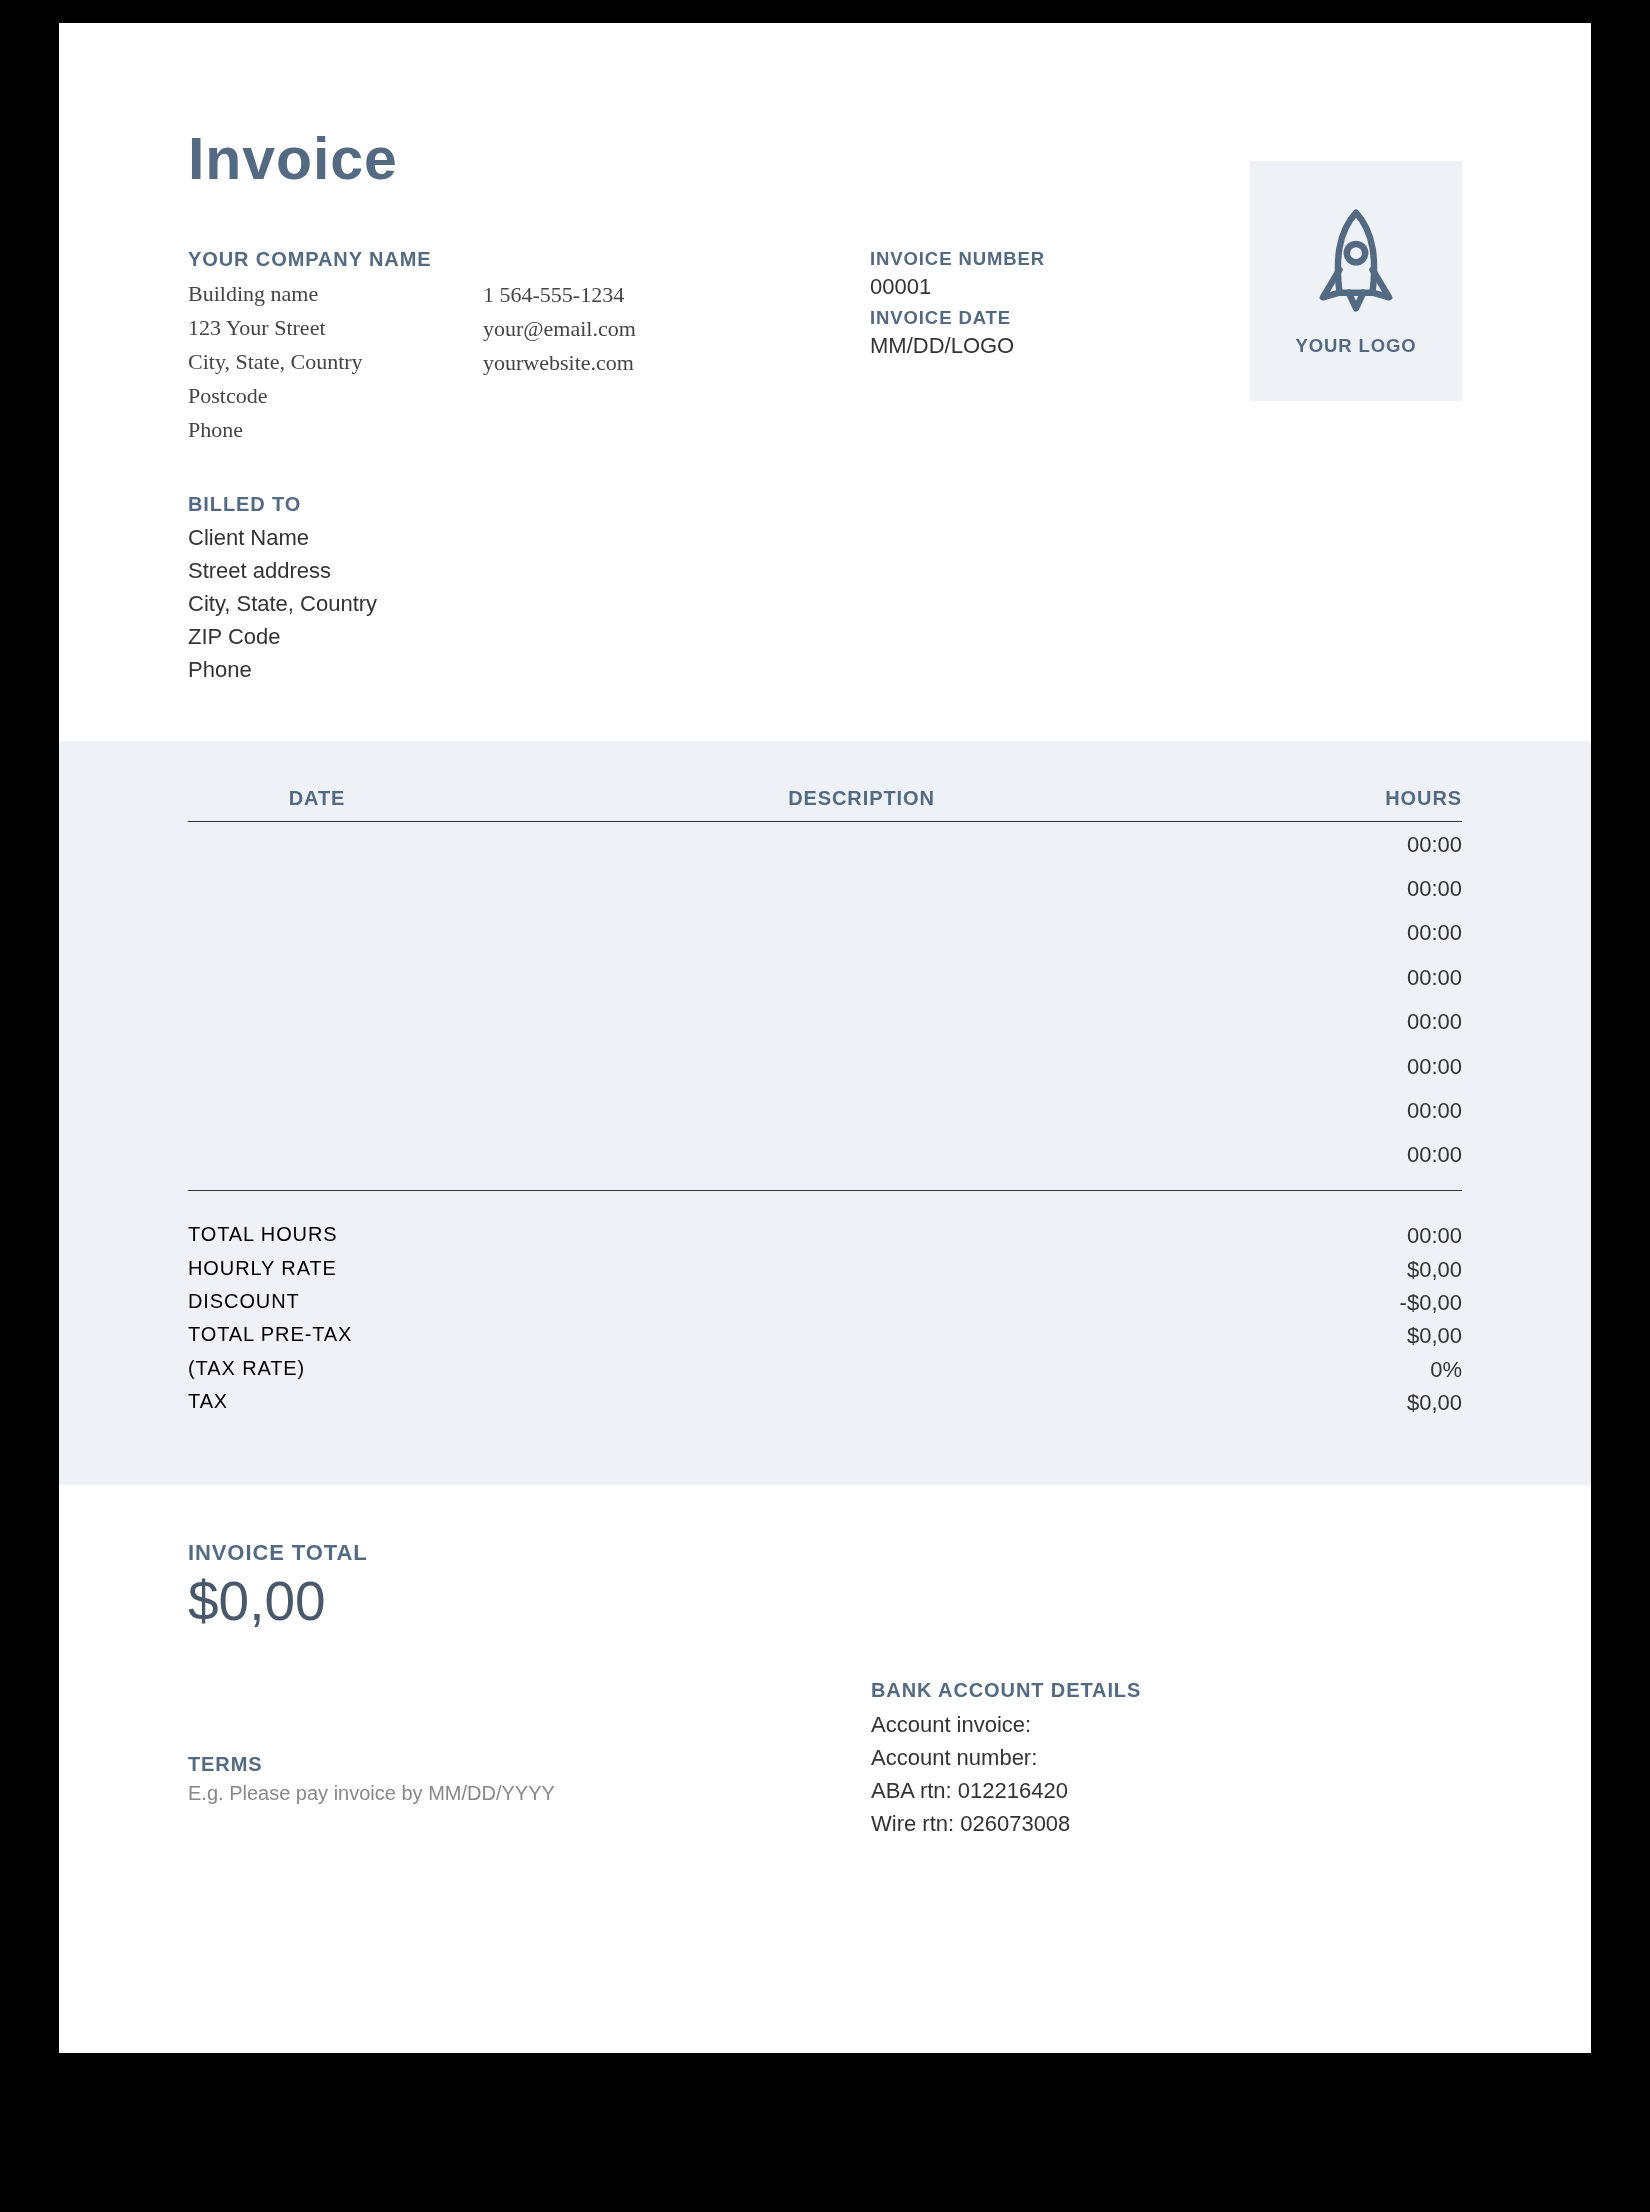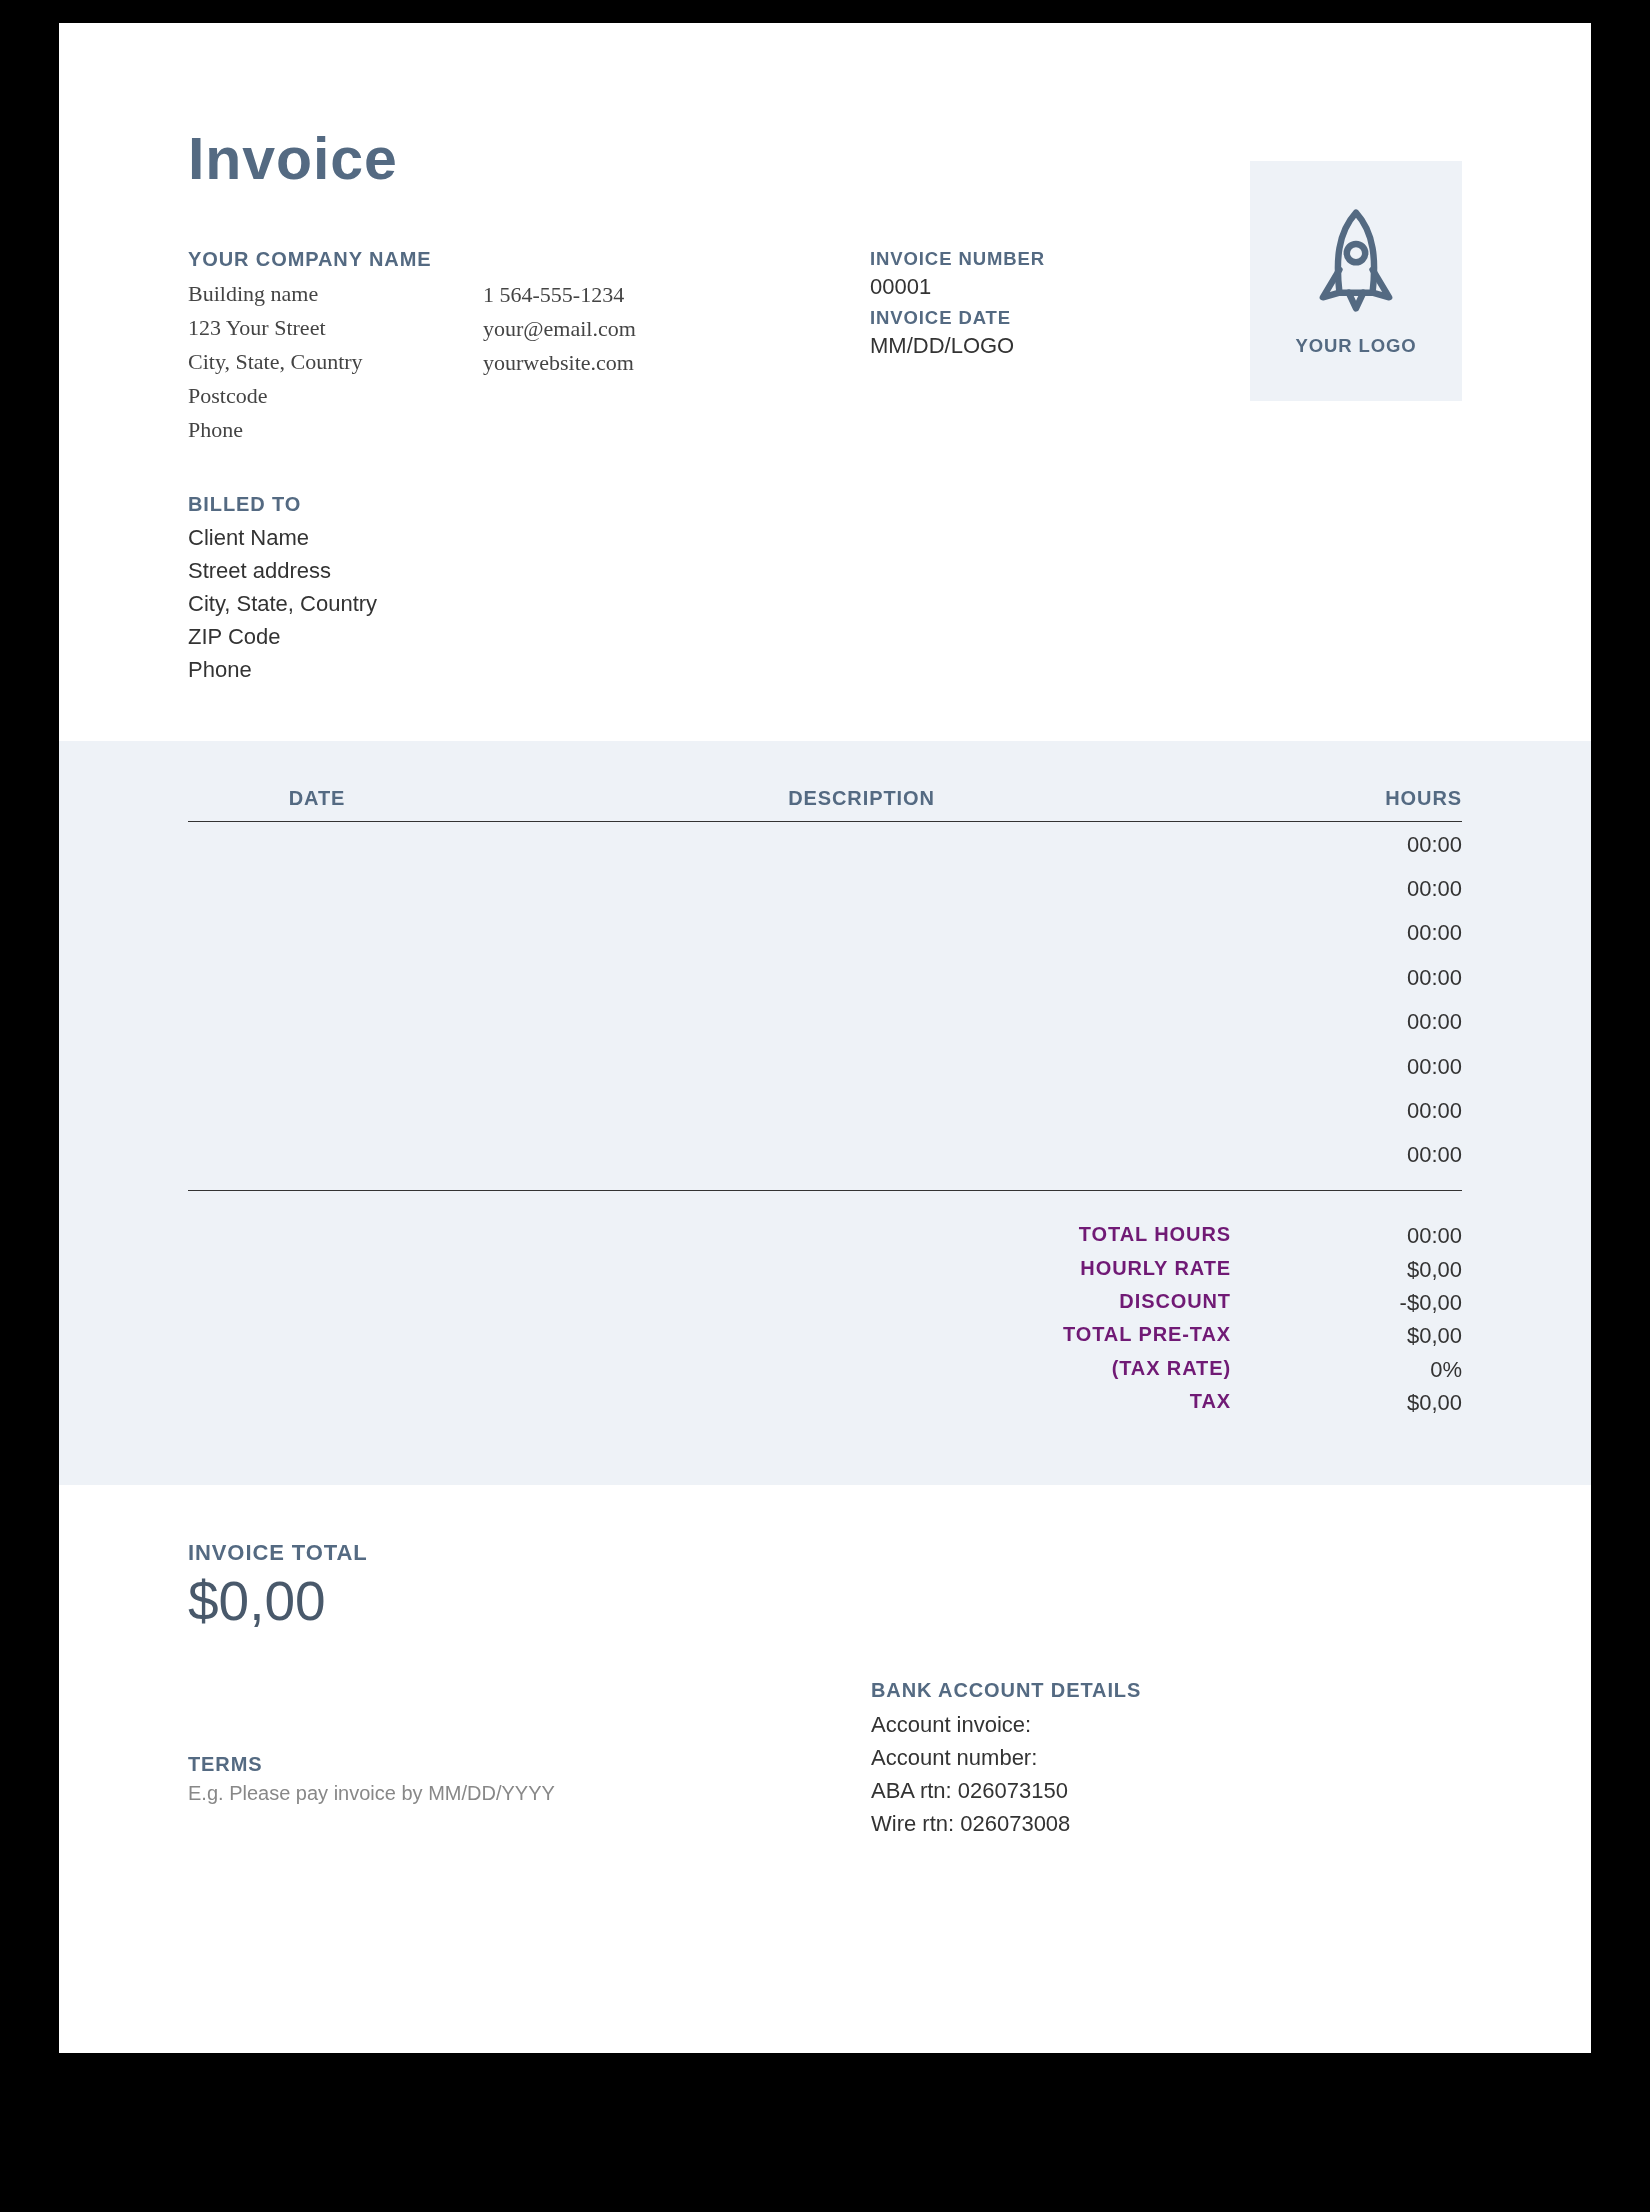--- a/index.html
+++ b/index.html
@@ -130,24 +130,23 @@
 
   .totals {
     margin-top: 28px;
   }
   .totline {
     display: grid;
     grid-template-columns: 1fr 185px;
     padding: 3.7px 0;
   }
   .totline .tl {
-    text-align: right;
     font-size: 20px;
-    font-weight: 700;
-    color: #701a75;
+    font-weight: 400;
+    color: #000000;
     letter-spacing: 0.9px;
     padding-right: 46px;
     text-transform: uppercase;
   }
   .totline .tv {
     text-align: right;
     font-size: 22px;
     color: #333;
   }
 
@@ -339,21 +338,21 @@
       <div class="foot-grid">
         <div style="padding-top:74px;">
           <div class="label">TERMS</div>
           <div class="terms-text">E.g. Please pay invoice by MM/DD/YYYY</div>
         </div>
         <div style="padding-left:92px;">
           <div class="label">BANK ACCOUNT DETAILS</div>
           <div class="sans-text">
             <div>Account invoice:</div>
             <div>Account number:</div>
-            <div>ABA rtn: 026073150</div>
+            <div>ABA rtn: 012216420</div>
             <div>Wire rtn: 026073008</div>
           </div>
         </div>
       </div>
     </div>
 
   </div>
 </div>
 
 

